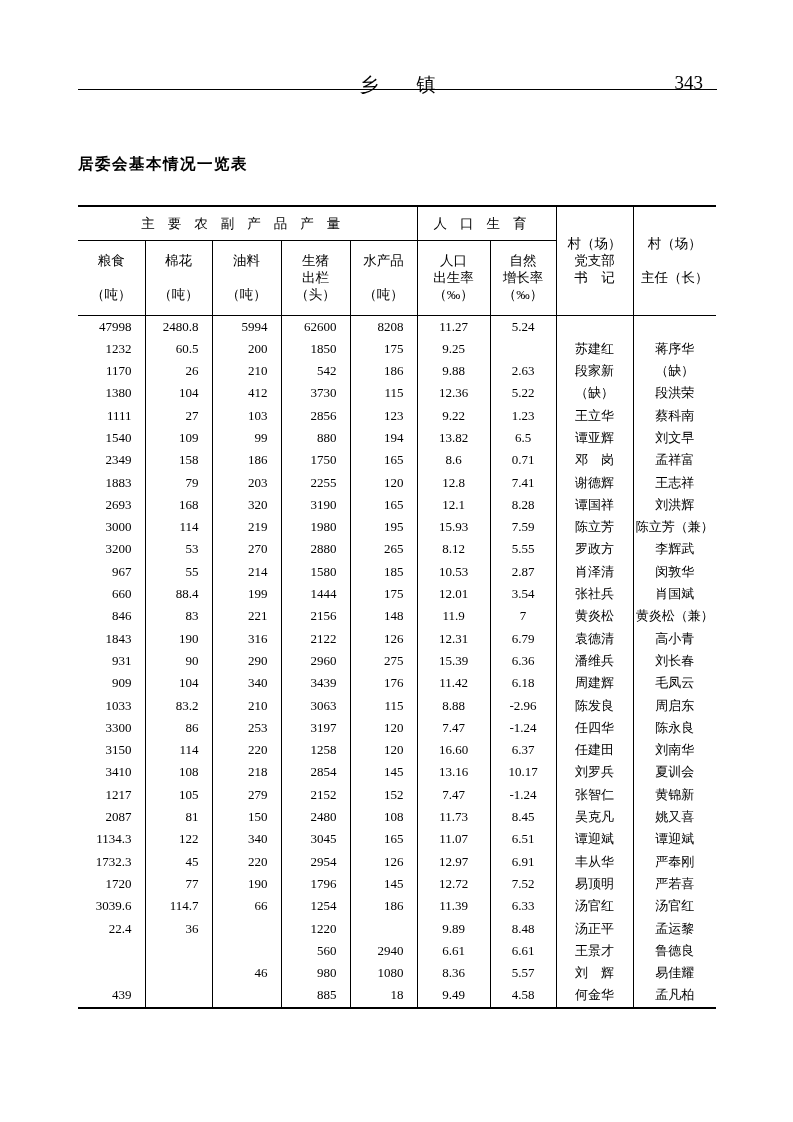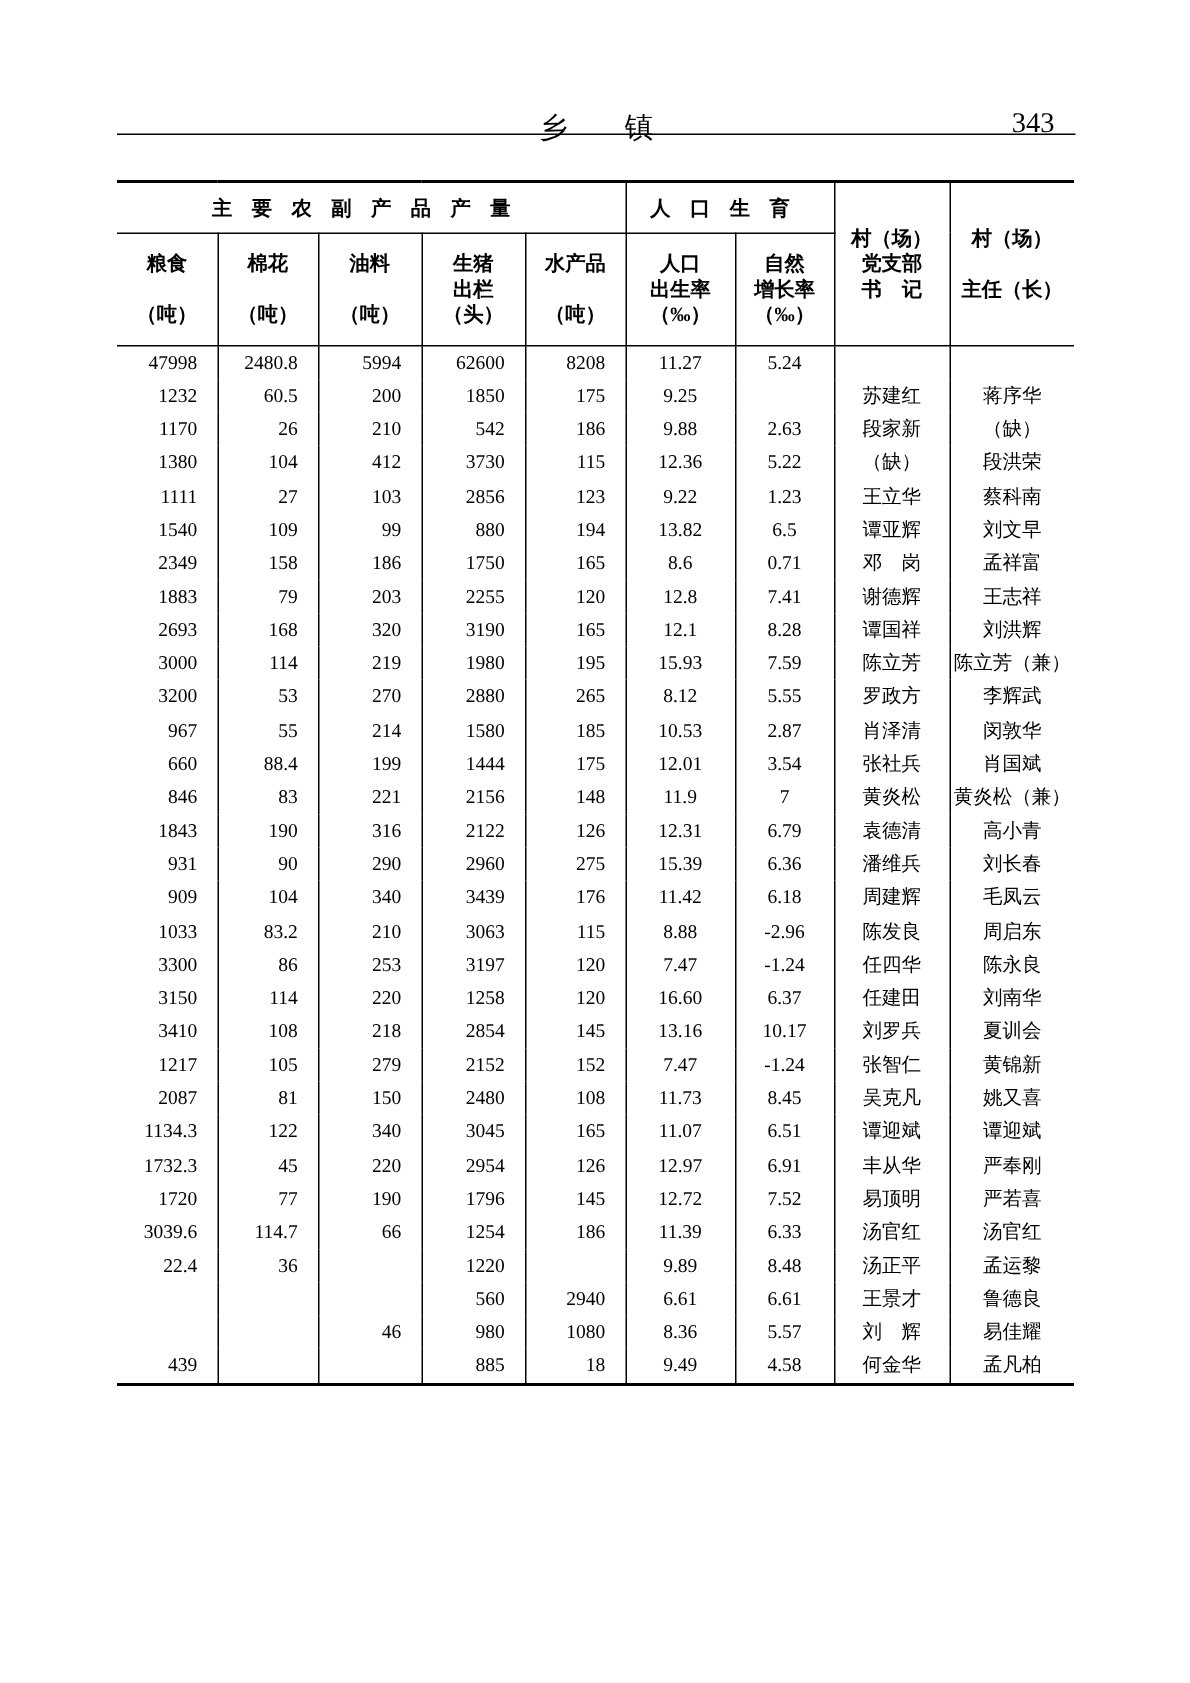--- a/index.html
+++ b/index.html
@@ -50,21 +50,21 @@
   col.c2 { width: 67px; }
   col.c3 { width: 69px; }
   col.c4 { width: 69px; }
   col.c5 { width: 67px; }
   col.c6 { width: 73px; }
   col.c7 { width: 66px; }
   col.c8 { width: 77px; }
   col.c9 { width: 83px; }
 
   .data-table th {
-    font-weight: bold;
+    font-weight: normal;
     font-size: 13.5px;
     text-align: center;
     vertical-align: middle;
     white-space: pre-line;
     line-height: 17px;
     padding: 3px 2px;
     border-right: 1px solid #000;
     border-bottom: 1px solid #000;
   }
   .data-table th.group { height: 34px; letter-spacing: 13px; }
@@ -87,20 +87,21 @@
 </head>
 <body>
 
 <div class="page">
 
   <div class="running-head">
     <span class="head-title">乡　　镇</span>
     <span class="page-number">343</span>
   </div>
 
+  <div class="doc-title">居委会基本情况一览表</div>
 
   <table class="data-table">
     <colgroup>
       <col class="c1">
         <col class="c2">
         <col class="c3">
         <col class="c4">
         <col class="c5">
       <col class="c6">
         <col class="c7">

